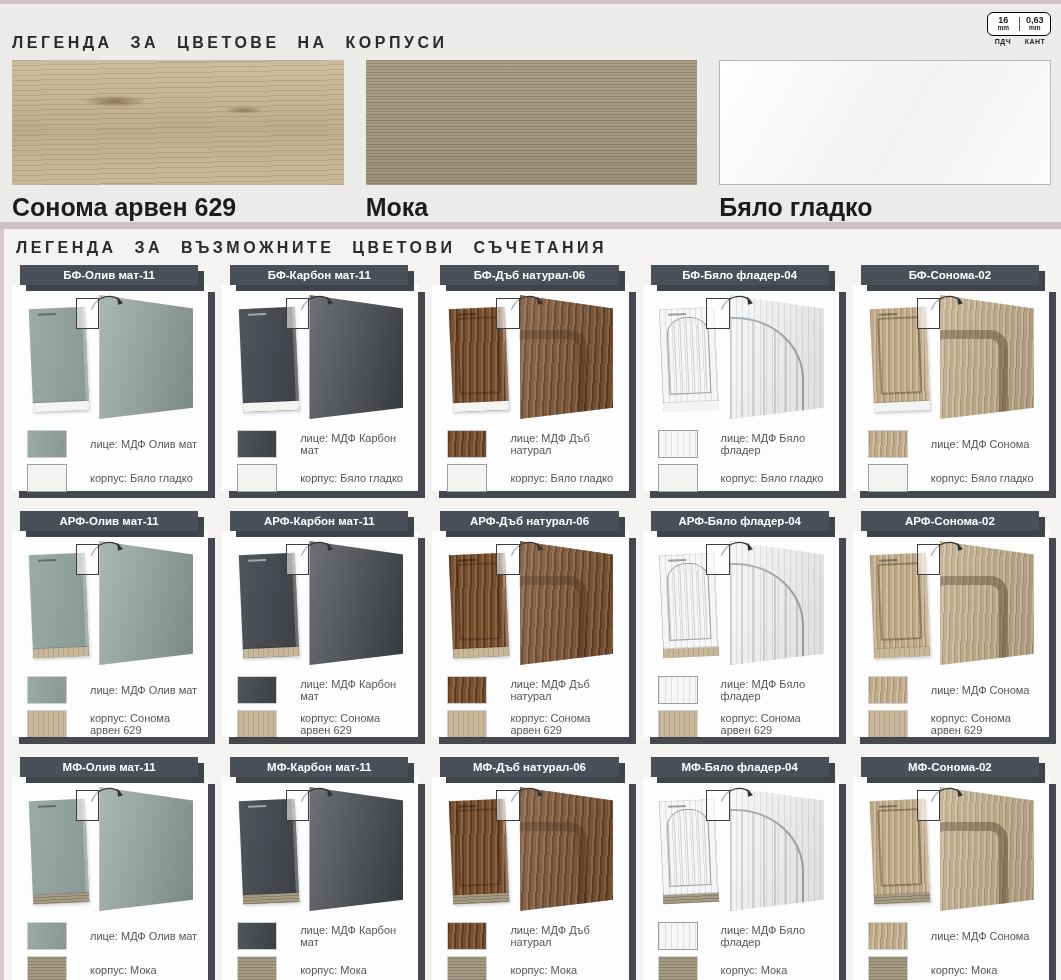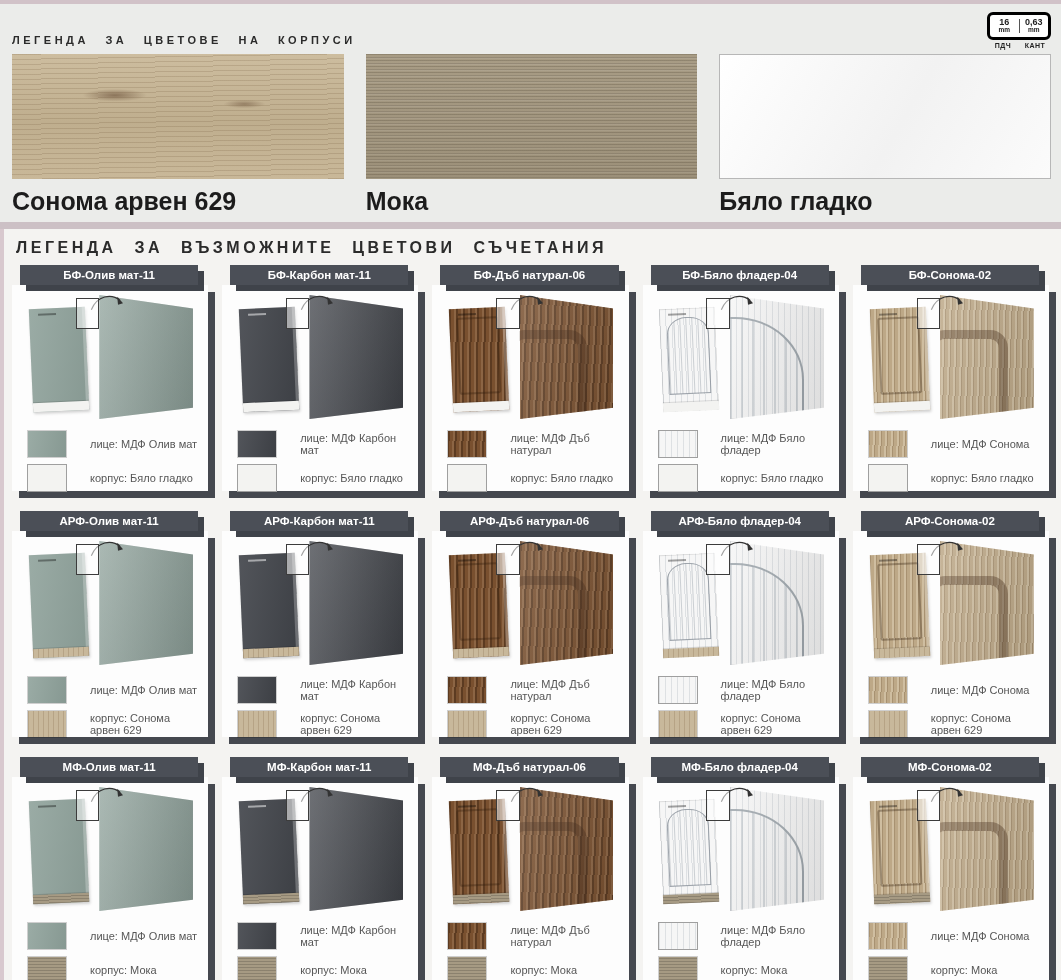--- a/index.html
+++ b/index.html
@@ -3,21 +3,21 @@
 <meta charset="utf-8">
 <style>
   * { margin:0; padding:0; box-sizing:border-box; }
   html,body { width:1061px; height:980px; }
   body { font-family:"Liberation Sans", sans-serif; background:#f4f3f1; overflow:hidden; }
 
   .top-strip { height:4px; background:#d1c2c8; }
 
   
   .section1 { position:relative; height:218px; background:#ebecea; padding:30px 10px 0 12px; }
-  .s1-title { font-size:11px; font-weight:bold; color:#2b2b2b; letter-spacing:3.5px; word-spacing:10px; margin-bottom:8px; }
+  .s1-title { font-size:16px; font-weight:bold; color:#2b2b2b; letter-spacing:3.5px; word-spacing:10px; margin-bottom:8px; }
   .s1-swatches { display:flex; gap:22px; margin-top:2px; }
   .s1-item { flex:1; }
   .s1-chip { height:125px; width:100%; }
   .s1-label { margin-top:8px; font-size:25px; font-weight:bold; color:#1c1c1c; }
 
   .swatch-arven-big {
     background-color:#c5b393;
     background-image:
       radial-gradient(ellipse 46px 9px at 31% 33%, rgba(92,64,42,.55), transparent 70%),
       radial-gradient(ellipse 30px 6px at 70% 40%, rgba(92,64,42,.45), transparent 70%),
@@ -29,21 +29,21 @@
   .swatch-moka-big {
     background-color:#a1957e;
     background-image:
       repeating-linear-gradient(180deg, rgba(62,52,36,.22) 0 1px, transparent 1px 3px),
       repeating-linear-gradient(0deg, rgba(255,255,255,.07) 0 2px, transparent 2px 6px),
       linear-gradient(180deg, #a89c85, #9c9079);
   }
 
   
   .mm-wrap { position:absolute; top:8px; right:10px; width:64px; text-align:center; }
-  .mm-box { background:#fff; border:3px solid #000000; border-radius:6px; display:flex; padding:3px 0; }
+  .mm-box { background:#fff; border:1px solid #000000; border-radius:6px; display:flex; padding:3px 0; }
   .mm-cell { flex:1; font-size:9px; font-weight:bold; color:#222; line-height:1.05; }
   .mm-cell .unit { display:block; font-size:6.5px; font-weight:bold; }
   .mm-sep { width:1px; background:#555; margin:1px 0; }
   .mm-labels { display:flex; margin-top:2px; }
   .mm-labels span { flex:1; font-size:7px; font-weight:bold; color:#222; letter-spacing:.5px; }
 
   .divider { height:7px; background:#ccc0c5; }
 
   
   .section2 { position:relative; height:751px; background:#f4f3f1; border-left:4px solid #d8c8ce; padding:10px 12px 0 8px; }

